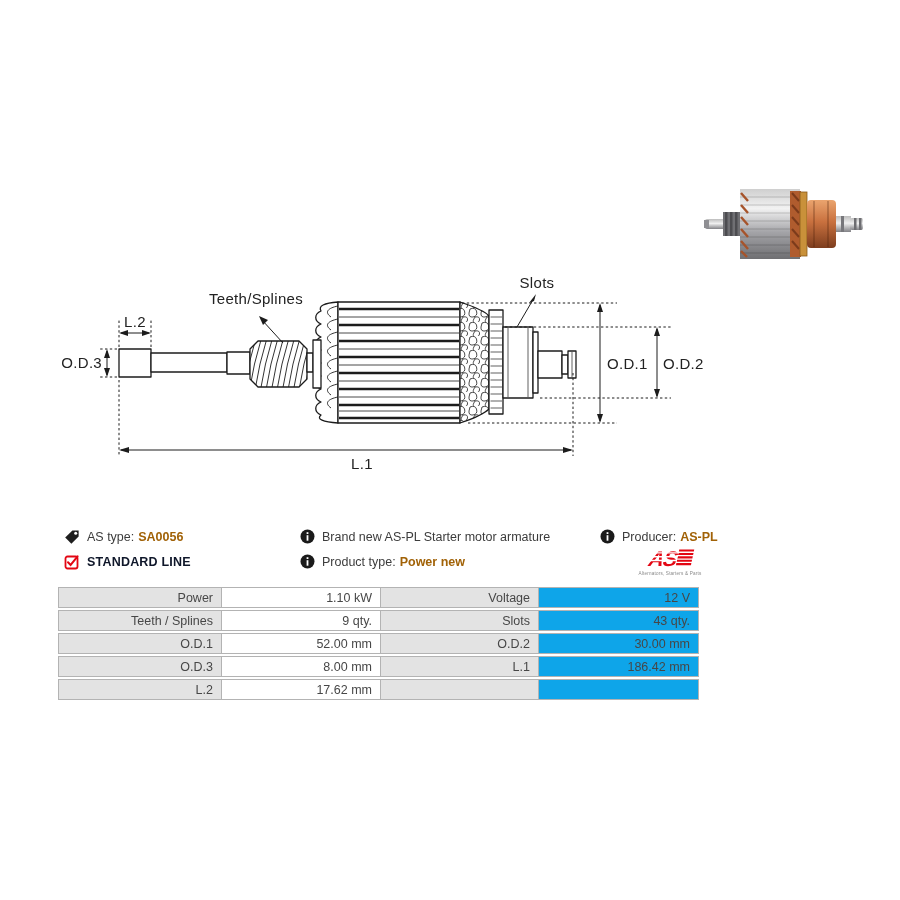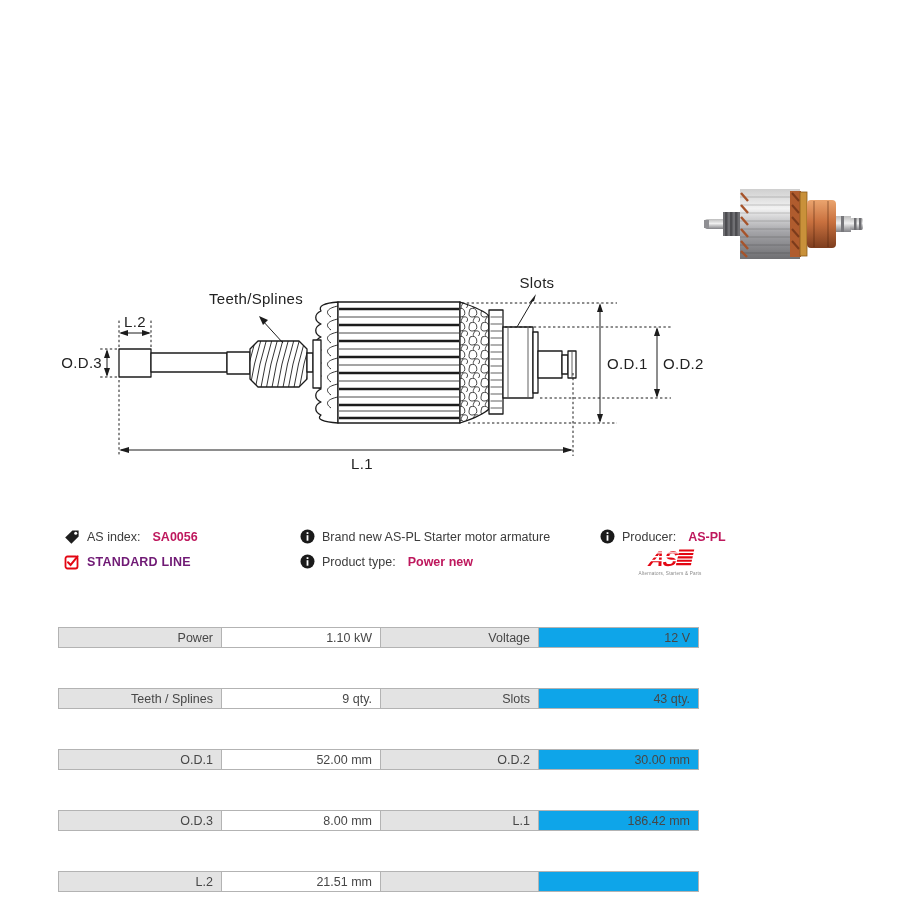--- a/index.html
+++ b/index.html
@@ -3,25 +3,25 @@
 <meta charset="utf-8">
 <style>
   html,body{margin:0;padding:0;background:#fff;}
   .page{
     position:relative;width:900px;height:900px;background:#ffffff;overflow:hidden;
     font-family:"Liberation Sans",sans-serif;color:#3c3c3c;
   }
   .abs{position:absolute;}
   
   .info-item{position:absolute;display:flex;align-items:center;gap:7px;font-size:12.5px;white-space:nowrap;}
-  .info-item .txt b{color:#be185d;margin-left:12px;}
-  .red-bold{color:#701a75;font-weight:bold;letter-spacing:.2px;}
+  .info-item .txt b{color:#a16207;margin-left:4px;}
+  .red-bold{color:#0f172a;font-weight:bold;letter-spacing:.2px;}
   
   .spec-table{position:absolute;left:58px;top:587px;width:641px;}
-  .spec-row{display:flex;margin-bottom:2px;margin-top:40px;}
+  .spec-row{display:flex;margin-bottom:2px;}
   .cell{height:21px;line-height:21px;font-size:12.5px;text-align:right;
         padding-right:8px;box-sizing:border-box;border:1px solid #b3b3b3;color:#474747;}
   .cell+.cell{border-left:0;padding-left:11px;}
   .cell.label{background:#e3e3e3;width:164px;}
   .cell.value{background:#ffffff;width:159px;}
   .cell.label2{background:#e3e3e3;width:158px;}
   .cell.value2{background:#0ea5e9;width:160px;}
   
   .dtext{font-family:"Liberation Sans",sans-serif;font-size:15px;fill:#222;letter-spacing:.3px;}
   .logo-tagline{font-size:4.6px;fill:#8a8a8a;letter-spacing:.2px;}
@@ -252,21 +252,21 @@
     <text class="dtext" x="607" y="369">O.D.1</text>
     <text class="dtext" x="663" y="369">O.D.2</text>
   </svg>
 
   <div class="info-item" style="left:64px;top:529px">
     <svg width="16" height="16" viewBox="0 0 16 16">
       <path d="M1.2,8.6 L8.4,1.4 L14.6,1.4 L14.6,7.6 L7.4,14.8 Z" fill="#1e1e1e"></path>
       <circle cx="11.7" cy="4.3" r="1.5" fill="#fff"></circle>
     </svg>
     <span class="txt">
-      <span>AS index:</span><b>SA0056</b>
+      <span>AS type:</span><b>SA0056</b>
     </span>
   </div>
 
   <div class="info-item" style="left:64px;top:554px">
     <svg width="16" height="16" viewBox="0 0 16 16">
       <rect x="1.5" y="2.5" width="12" height="12" rx="2" fill="#fff" stroke="#e30613" stroke-width="1.8"></rect>
       <path d="M4,8.2 L6.6,11 L13.6,2.4" fill="none" stroke="#e30613" stroke-width="2" stroke-linecap="round"></path>
     </svg>
     <span class="red-bold">STANDARD LINE</span>
   </div>
@@ -341,19 +341,19 @@
       <div class="cell value2">30.00 mm</div>
     </div>
     <div class="spec-row">
       <div class="cell label">O.D.3</div>
       <div class="cell value">8.00 mm</div>
       <div class="cell label2">L.1</div>
       <div class="cell value2">186.42 mm</div>
     </div>
     <div class="spec-row">
       <div class="cell label">L.2</div>
-      <div class="cell value">21.51 mm</div>
+      <div class="cell value">17.62 mm</div>
       <div class="cell label2"></div>
       <div class="cell value2"></div>
     </div>
   </div>
 
 </div>
 
 </body></html>

